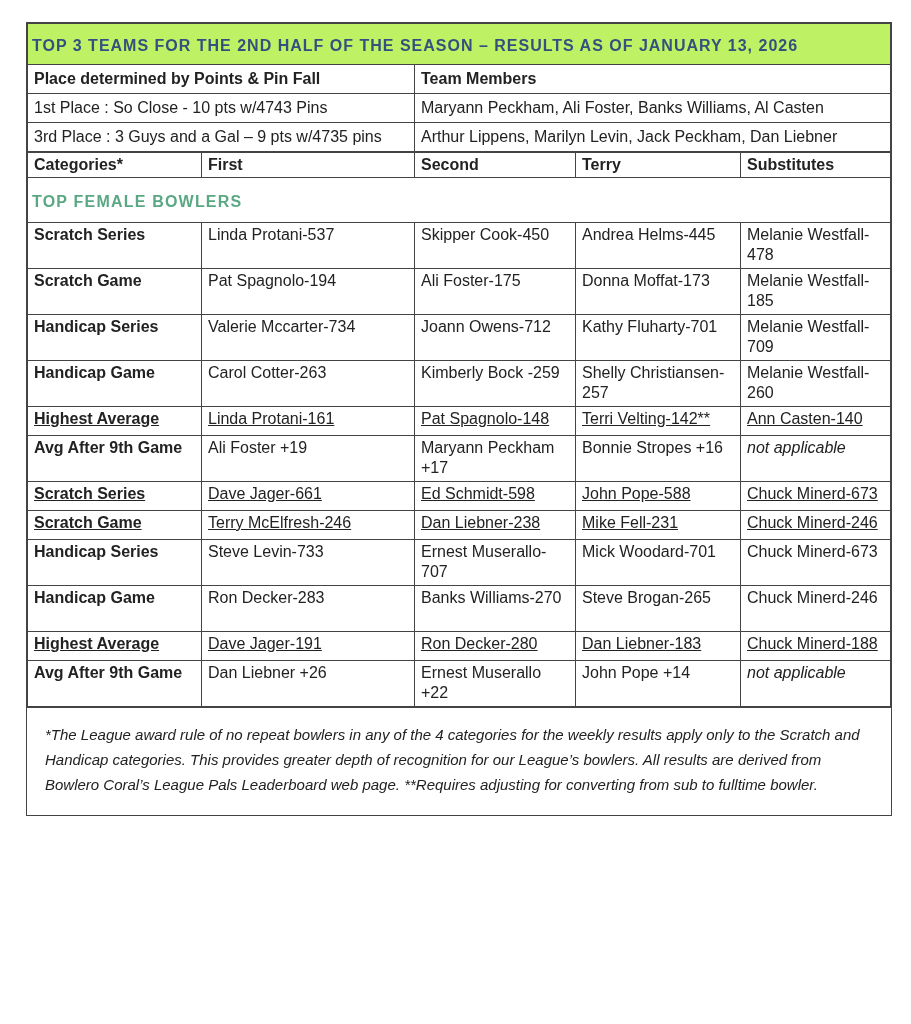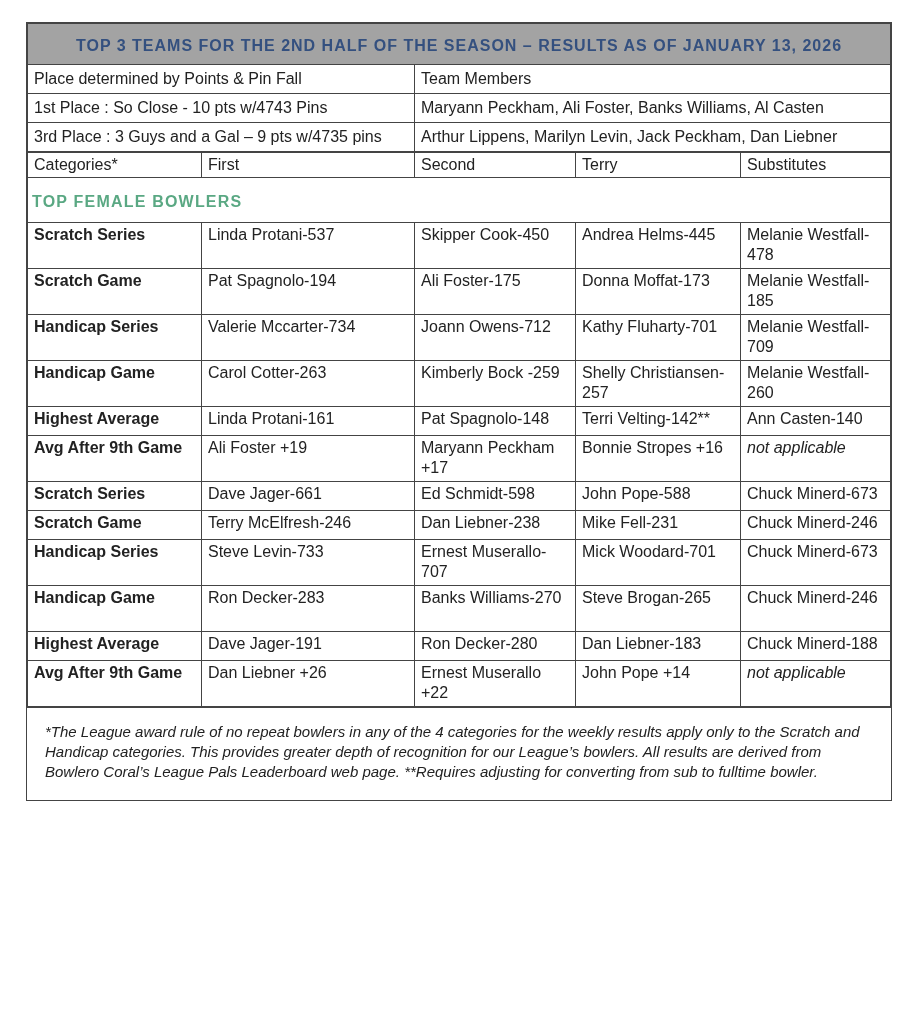--- a/index.html
+++ b/index.html
@@ -1,28 +1,28 @@
 <!DOCTYPE html>
 <html><head>
 <meta charset="utf-8">
 <style>
   html, body { margin: 0; padding: 0; background: #ffffff; }
   body { width: 911px; height: 1024px; position: relative; font-family: "Liberation Sans", sans-serif; color: #222; }
   .doc { position: absolute; left: 26px; top: 22px; width: 866px; border: 1.5px solid #444; box-sizing: border-box; }
   table { border-collapse: collapse; width: 100%; table-layout: fixed; }
   td { border: 1.5px solid #444; padding: 2px 6px; font-size: 16px; vertical-align: top; line-height: 20px; }
-  .banner td { background: #a3a3a3; color: #34507f; font-weight: bold; letter-spacing: 1px; text-align: center; font-size: 16px; padding: 12px 4px 8px; }
-  .hdr td { font-weight: normal; margin-top: 12px; }
+  .banner td { background: #bef264; color: #34507f; font-weight: bold; letter-spacing: 1px; font-size: 16px; padding: 12px 4px 8px; }
+  .hdr td { font-weight: bold; margin-top: 12px; }
   .sect td { text-align: left; color: #5aa883; font-weight: bold; letter-spacing: 1.2px; font-size: 16px; padding: 14px 4px 10px; }
   .cat { font-weight: bold; }
   .na { font-style: italic; }
   .teams td { padding: 4px 6px; }
-  .foot { padding: 14px 18px 18px 18px; font-style: italic; font-size: 15px; line-height: 20px; border-top: 1.5px solid #444; }
+  .foot { padding: 14px 18px 18px 18px; font-style: italic; font-size: 15px; line-height: 25px; border-top: 1.5px solid #444; }
   .r2 td { height: 41px; }
-  .r1 td { height: 24px; }
+  .r1 td { height: 24px; text-decoration: underline; }
 </style>
 </head>
 <body>
 
 <div class="doc">
   <table>
     <colgroup>
         <col style="width:387px">
         <col>
       </colgroup>

